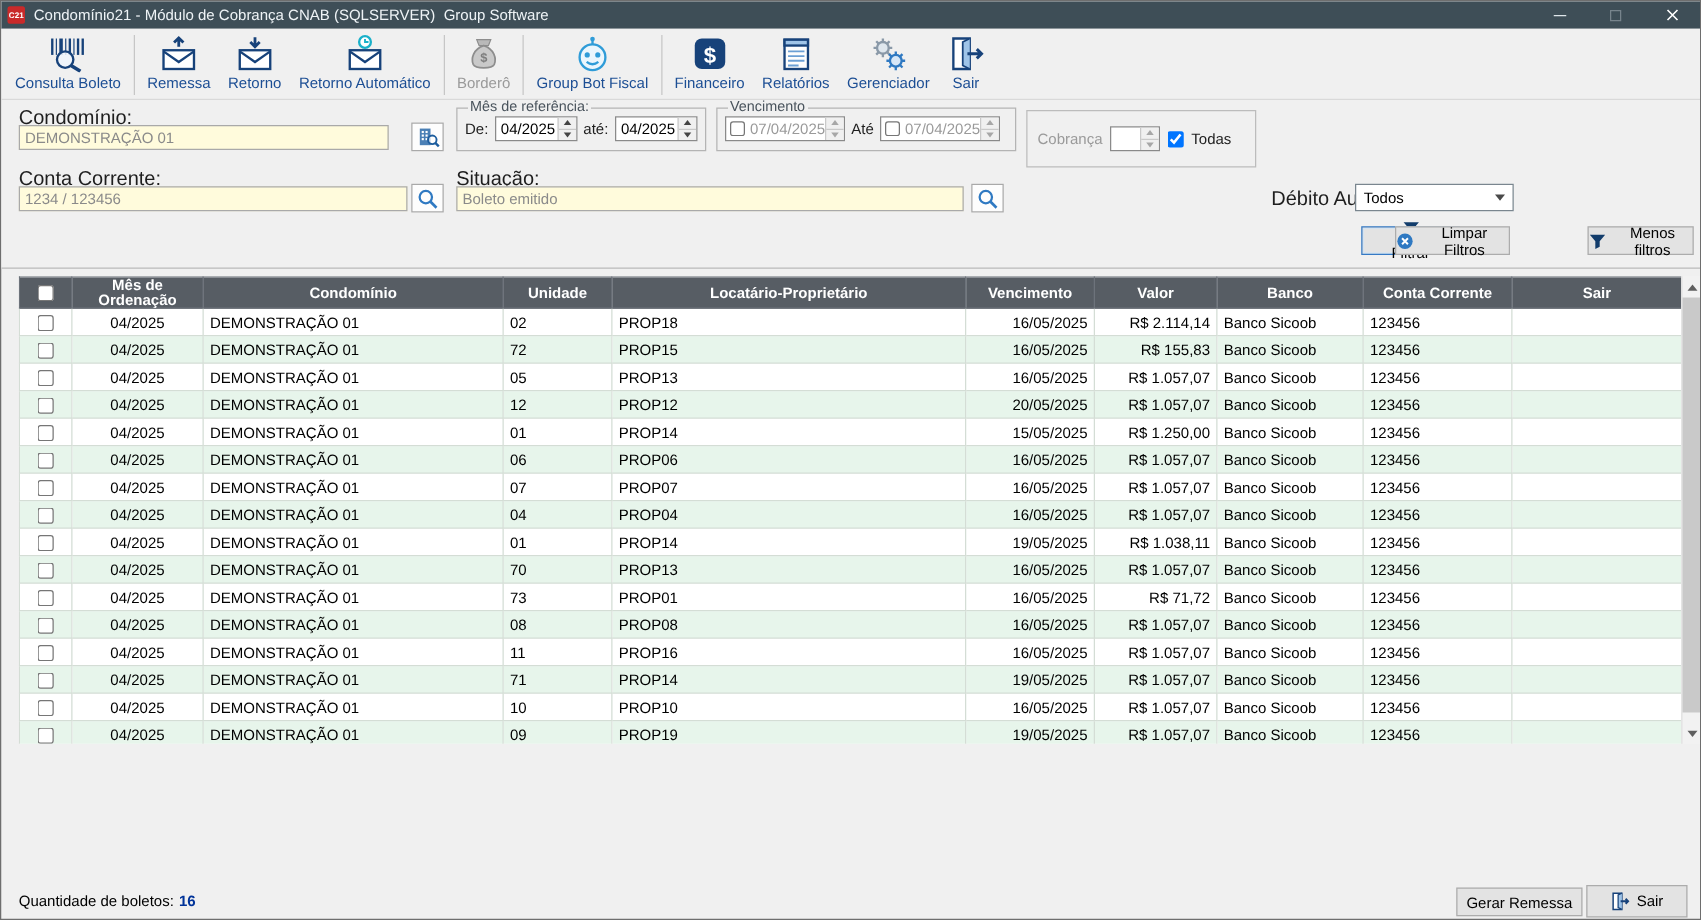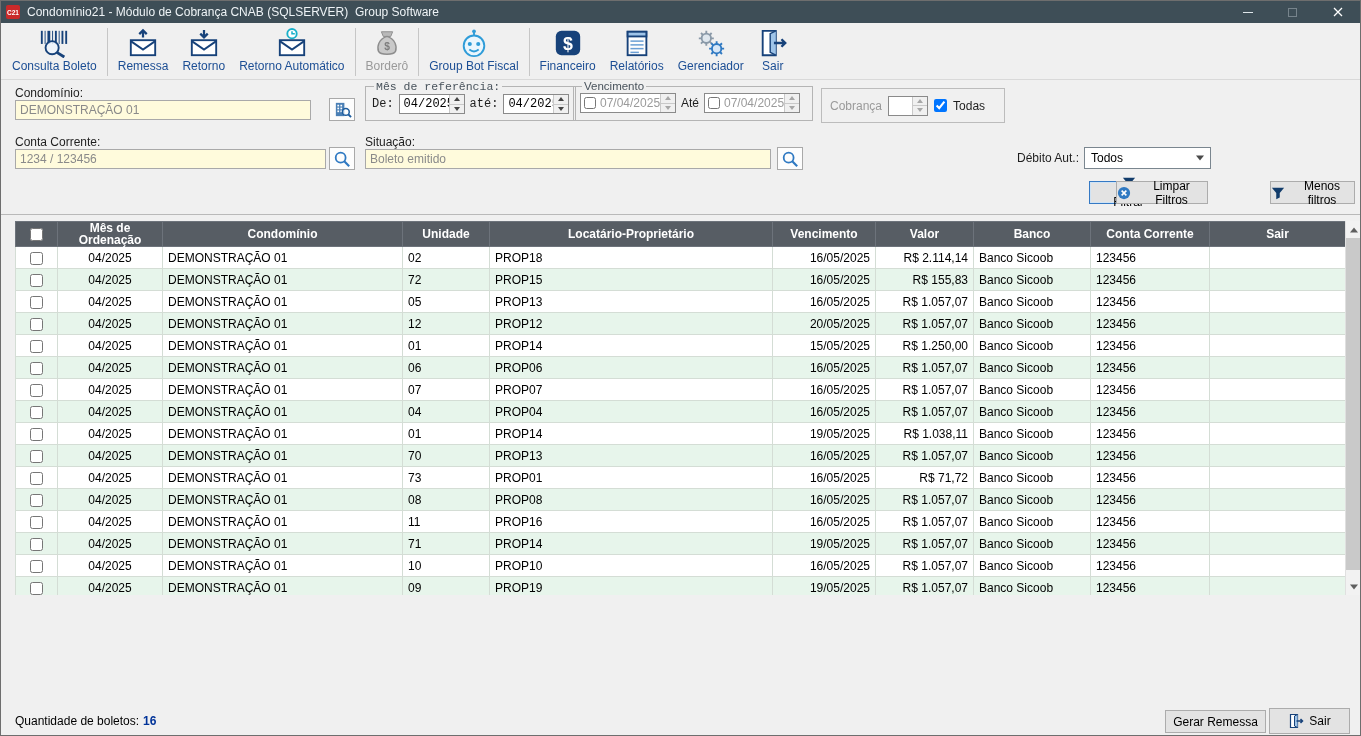--- a/index.html
+++ b/index.html
@@ -19,53 +19,53 @@
 
 .toolbar { position:absolute; top:22px; left:0; right:0; height:57px; background:#f0f0f0; border-bottom:1px solid #d9d9d9; display:flex; align-items:stretch; padding:2px 4px 0; }
 .tb-item { display:flex; flex-direction:column; align-items:center; justify-content:flex-start; padding:2px 7px; gap:1px; cursor:default; }
 .tb-icon { height:31px; display:flex; align-items:center; }
 .tb-label { font-size:12px; color:#1c4e94; white-space:nowrap; }
 .tb-item.disabled .tb-label { color:#9a9a9a; }
 .tb-sep { width:1px; background:#c6c6c6; margin:3px 3px; }
 
 
 .filters { position:absolute; top:79px; left:0; width:100%; height:135px; background:#f0f0f0; border-bottom:1px solid #b9b9b9; }
-.flabel { position:absolute; font-size:12px; color:#1e1e1e; white-space:nowrap; }
+.flabel { position:absolute; font-size:16px; color:#1e1e1e; white-space:nowrap; }
 .ilabel { font-size:12px; color:#1e1e1e; white-space:nowrap; }
 .ilabel.gray { color:#9a9a9a; }
 .yellow-input { position:absolute; background:#fffbdc; border:1px solid #a9a9a9; font:12px "Liberation Sans",sans-serif; color:#8a8a8a; padding:0 4px; outline:none; }
 .icon-btn { position:absolute; background:#fdfdfd; border:1px solid #a9a9a9; display:flex; align-items:center; justify-content:center; padding:0; cursor:default; }
 
 .lbl-cond { left:14px; top:6px; }
 .inp-cond { left:14px; top:20px; width:296px; height:20px; }
 .btn-cond { left:328px; top:18px; width:26px; height:23px; }
 
 fieldset.gbox { position:absolute; border:1px solid #b4b4b4; padding:0 6px 3px; }
 fieldset.gbox legend { font-size:11.5px; color:#49535c; padding:0 2px; margin-left:2px; }
 .gbox-row { display:flex; align-items:center; gap:5px; margin-top:1px; }
-.gb-mes { left:364px; top:0px; width:200px; height:41px;font-family:Liberation Mono, monospace; }
+.gb-mes { left:364px; top:0px; width:200px; height:41px; }
 .gb-venc { left:572px; top:0px; width:240px; height:41px; }
 
 .spinfield { position:relative; height:20px; background:#fff; border:1px solid #8a8a8a; display:flex; align-items:center; padding:0 16px 0 4px; overflow:hidden; }
 .spinfield .sval { font-size:12px; white-space:nowrap; }
 .w66 { width:66px; } .w96 { width:96px; } .w40 { width:40px; }
 .updown { position:absolute; top:0; right:0; bottom:0; width:15px; display:flex; flex-direction:column; border-left:1px solid #c9c9c9; background:#f0f0f0; }
 .ud-btn { flex:1; position:relative; }
 .ud-btn + .ud-btn { border-top:1px solid #c9c9c9; }
 .ud-btn::after { content:""; position:absolute; left:50%; top:50%; transform:translate(-50%,-50%); width:0; height:0; border-left:3.5px solid transparent; border-right:3.5px solid transparent; }
 .ud-up::after { border-bottom:4px solid #444; }
 .ud-down::after { border-top:4px solid #444; }
 .disabled-spin .sval { color:#9a9a9a; }
 .disabled-spin .ud-up::after { border-bottom-color:#a7a7a7; }
 .disabled-spin .ud-down::after { border-top-color:#a7a7a7; }
 .datefield { padding-left:3px; }
 .datefield input[type=checkbox] { width:12px; height:12px; margin:0 4px 0 0; }
 
 .panelbox { position:absolute; border:1px solid #bcbcbc; display:flex; align-items:center; padding:0 8px; gap:6px; }
-.box-cobr { left:820px; top:8px; width:184px; height:35px; }
+.box-cobr { left:820px; top:8px; width:184px; height:46px; }
 .box-orden { left:1014px; top:8px; width:218px; height:33px; }
 .cb { width:13px; height:13px; margin:0; }
 
 .lbl-conta { left:14px; top:55px; }
 .inp-conta { left:14px; top:69px; width:311px; height:20px; }
 .btn-conta { left:328px; top:67px; width:26px; height:23px; }
 .lbl-sit { left:364px; top:55px; }
 .inp-sit { left:364px; top:69px; width:406px; height:20px; }
 .btn-sit { left:776px; top:67px; width:26px; height:23px; }
 .lbl-deb { left:1016px; top:71px; }

